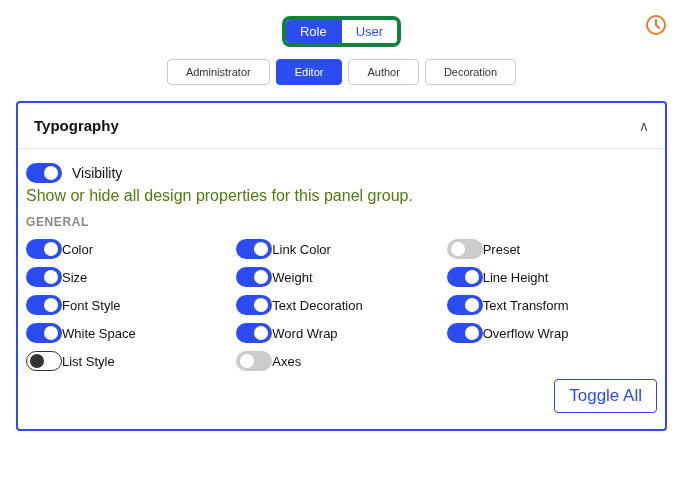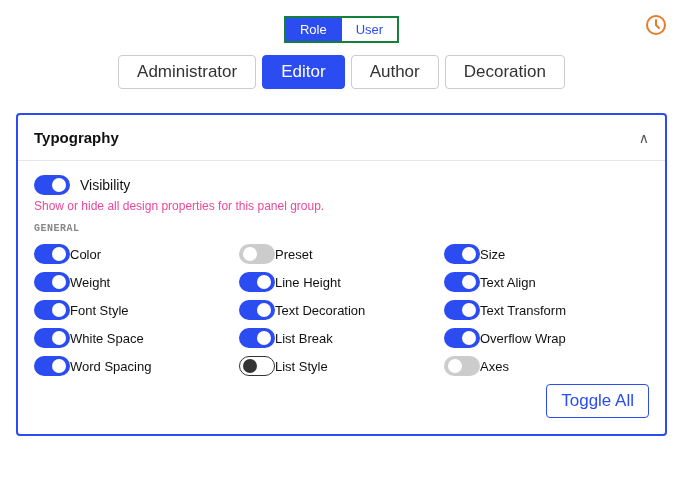--- a/index.html
+++ b/index.html
@@ -14,22 +14,22 @@
     
     .top-bar {
       display: flex;
       justify-content: center;
       align-items: center;
       padding: 16px 0 12px;
       gap: 0;
     }
     .role-user-group {
       display: flex;
-      border: 2px solid #15803d;
-      border-radius: 0;
+      border: 4px solid #15803d;
+      border-radius: 8px;
       overflow: hidden;
     }
     .role-user-btn {
       padding: 4px 14px;
       font-size: 13px;
       font-weight: 500;
       border: none;
       cursor: pointer;
       background: #fff;
       color: #2b4cf0;
@@ -51,37 +51,37 @@
 
     
     .tab-bar {
       display: flex;
       justify-content: center;
       gap: 6px;
       padding-bottom: 16px;
     }
     .tab-btn {
       padding: 6px 18px;
-      font-size: 17px;
+      font-size: 11px;
       font-weight: 500;
       border: 1.5px solid #ccc;
       border-radius: 4px;
       background: #fff;
       color: #333;
       cursor: pointer;
     }
     .tab-btn.active {
       background: #2b4cf0;
       color: #ffffff;
       border-color: #2b4cf0;
     }
 
     
     .main-panel {
-      margin: 8px 16px;
+      margin: 0 16px;
       border: 2px solid #2b4cf0;
       border-radius: 4px;
     }
 
     
     .panel-header {
       display: flex;
       justify-content: space-between;
       align-items: center;
       padding: 14px 16px;
@@ -93,50 +93,49 @@
       font-weight: 600;
       color: #111;
     }
     .chevron-icon {
       font-size: 14px;
       color: #555;
     }
 
     
     .panel-body {
-      padding: 14px 16px 12px;
+      padding: 14px 8px 12px;
     }
 
     
     .visibility-row {
       display: flex;
       align-items: center;
       gap: 10px;
       margin-bottom: 4px;
     }
     .visibility-label {
       font-size: 14px;
       font-weight: 500;
       color: #111;
     }
     .visibility-desc {
+      font-size: 16px;
+      color: #4d7c0f;
+      margin-bottom: 10px;
+    }
+
+    
+    .section-label {
       font-size: 12px;
-      color: #ec4899;
-      margin-bottom: 10px;
-    }
-
-    
-    .section-label {
-      font-size: 10px;
       font-weight: 600;
       color: #888;
       letter-spacing: 0.05em;
       text-transform: uppercase;
       margin-bottom: 10px;
-      font-family: Liberation Mono, monospace;
     }
 
     
     .props-grid {
       display: grid;
       grid-template-columns: 1fr 1fr 1fr;
       gap: 8px 0;
     }
     .prop-row {
       display: flex;
@@ -259,72 +258,68 @@
 
     <div class="section-label">GENERAL</div>
 
     <div class="props-grid">
 
       <div class="prop-row">
         <label class="toggle"><input type="checkbox" checked="" style=""><span class="toggle-slider"></span></label>
         <span class="prop-label">Color</span>
       </div>
       <div class="prop-row">
+        <label class="toggle"><input type="checkbox" checked="" style=""><span class="toggle-slider"></span></label>
+        <span class="prop-label">Link Color</span>
+      </div>
+      <div class="prop-row">
         <label class="toggle off"><input type="checkbox" style=""><span class="toggle-slider"></span></label>
         <span class="prop-label">Preset</span>
       </div>
 
       <div class="prop-row">
         <label class="toggle"><input type="checkbox" checked="" style=""><span class="toggle-slider"></span></label>
         <span class="prop-label">Size</span>
       </div>
       <div class="prop-row">
         <label class="toggle"><input type="checkbox" checked="" style=""><span class="toggle-slider"></span></label>
         <span class="prop-label">Weight</span>
       </div>
 
       <div class="prop-row">
         <label class="toggle"><input type="checkbox" checked="" style=""><span class="toggle-slider"></span></label>
         <span class="prop-label">Line Height</span>
       </div>
-      <div class="prop-row">
-        <label class="toggle"><input type="checkbox" checked="" style=""><span class="toggle-slider"></span></label>
-        <span class="prop-label">Text Align</span>
-      </div>
 
       <div class="prop-row">
         <label class="toggle"><input type="checkbox" checked="" style=""><span class="toggle-slider"></span></label>
         <span class="prop-label">Font Style</span>
       </div>
       <div class="prop-row">
         <label class="toggle"><input type="checkbox" checked="" style=""><span class="toggle-slider"></span></label>
         <span class="prop-label">Text Decoration</span>
       </div>
       <div class="prop-row">
         <label class="toggle"><input type="checkbox" checked="" style=""><span class="toggle-slider"></span></label>
         <span class="prop-label">Text Transform</span>
       </div>
 
       <div class="prop-row">
         <label class="toggle"><input type="checkbox" checked="" style=""><span class="toggle-slider"></span></label>
         <span class="prop-label">White Space</span>
       </div>
       <div class="prop-row">
         <label class="toggle"><input type="checkbox" checked="" style=""><span class="toggle-slider"></span></label>
-        <span class="prop-label">List Break</span>
+        <span class="prop-label">Word Wrap</span>
       </div>
       <div class="prop-row">
         <label class="toggle"><input type="checkbox" checked="" style=""><span class="toggle-slider"></span></label>
         <span class="prop-label">Overflow Wrap</span>
       </div>
 
-      <div class="prop-row">
-        <label class="toggle"><input type="checkbox" checked="" style=""><span class="toggle-slider"></span></label>
-        <span class="prop-label">Word Spacing</span>
-      </div>
       <div class="prop-row">
         <label class="toggle list-style"><input type="checkbox" style=""><span class="toggle-slider"></span></label>
         <span class="prop-label">List Style</span>
       </div>
       <div class="prop-row">
         <label class="toggle partial"><input type="checkbox" style=""><span class="toggle-slider"></span></label>
         <span class="prop-label">Axes</span>
       </div>
 
     </div>

